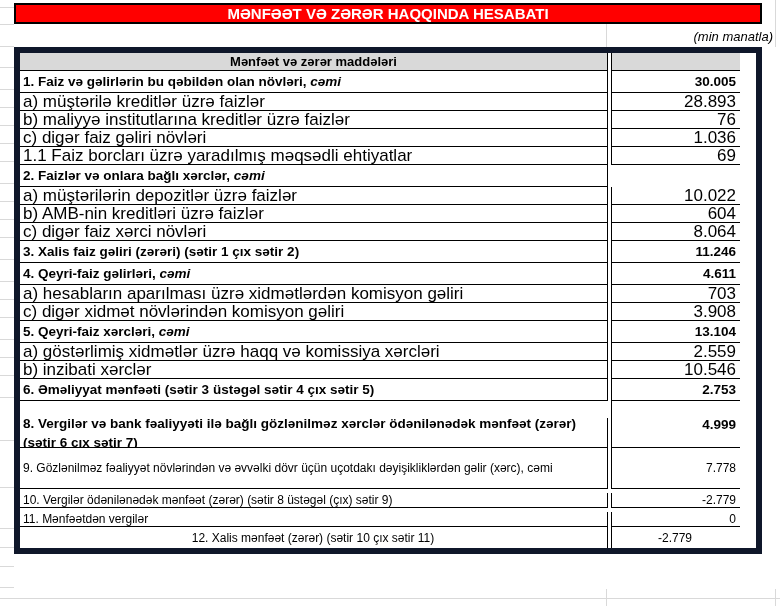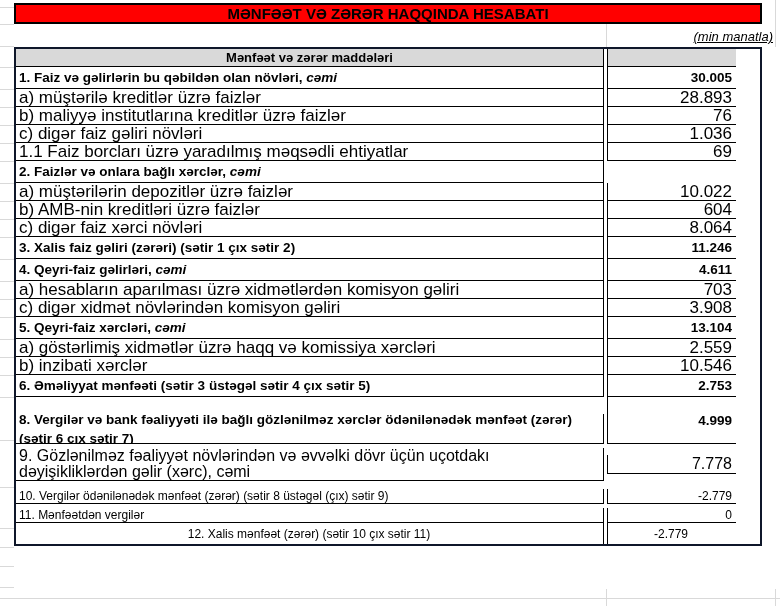--- a/index.html
+++ b/index.html
@@ -4,46 +4,46 @@
 <style>
   html,body{margin:0;padding:0;background:#fff;}
   #sheet{position:relative;width:780px;height:606px;background:#ffffff;overflow:hidden;
          font-family:"Liberation Sans","DejaVu Sans",sans-serif;color:#000;}
   
   .gl-h{position:absolute;height:1px;background:#d9d9d9;}
   .gl-v{position:absolute;width:1px;background:#d9d9d9;}
   
   #title-bar{position:absolute;left:14px;top:3px;width:748px;height:21px;box-sizing:border-box;
              background:#ff0000;border:2px solid #000;display:flex;align-items:center;justify-content:center;}
-  #title-bar span{color:#000000;font-weight:bold;font-size:15px;line-height:1;}
-  
-  #unit-note{position:absolute;top:29px;right:7px;font-size:13px;font-style:italic;text-decoration:underline;}
+  #title-bar span{color:#ffffff;font-weight:bold;font-size:15px;line-height:1;}
+  
+  #unit-note{position:absolute;top:29px;right:7px;font-size:13px;font-style:italic;}
   
   #fin-table{position:absolute;left:14px;top:47px;width:748px;box-sizing:border-box;
-             border:2px solid #0f172a;background:#fff;}
+             border:6px solid #0f172a;background:#fff;}
   .row{display:flex;align-items:stretch;}
   .cell{box-sizing:border-box;display:flex;align-items:center;overflow:hidden;}
   .lbl{width:588px;border-right:1px solid #000;border-bottom:1px solid #000;
        padding:0 4px 0 3px;}
   .gap{width:3px;background:#fff;}
   .val{width:129px;border-left:1px solid #000;border-bottom:1px solid #000;
        justify-content:flex-end;padding:0 4px 0 2px;text-align:right;}
   .row:last-child .lbl,.row:last-child .val{border-bottom:none;justify-content:center;}
   
   .hdr .lbl,.hdr .val{background:#d9d9d9;font-weight:bold;font-size:13px;}
   .hdr .lbl{justify-content:center;padding:0;}
   .hdr{height:18px;}
   
   .r-section{height:22px;font-weight:bold;font-size:13.5px;}
   .r-item{height:18px;font-size:17px;}
   .r-sm{height:19px;font-size:12px;align-items:flex-end;}
   .r-sm-lg{height:21px;font-size:12px;}
   .r-tall{height:43px;font-size:12px;}
   .r-tall .lbl{line-height:16px;}
-  .r-tall-b{height:41px;font-size:16px;align-items:center;}
+  .r-tall-b{height:41px;font-size:12px;}
   .r-tall-b .lbl{line-height:16px;}
   .r-section-tall{height:47px;font-weight:bold;font-size:13.5px;}
   .r-section-tall .lbl{line-height:19px;margin-top:17px;}
   .lbl span{white-space:nowrap;}
   .r-tall .lbl span,.r-tall-b .lbl span,.r-section-tall .lbl span{white-space:normal;}
   .lbl i{font-style:italic;}
 </style>
 </head>
 <body>
 

